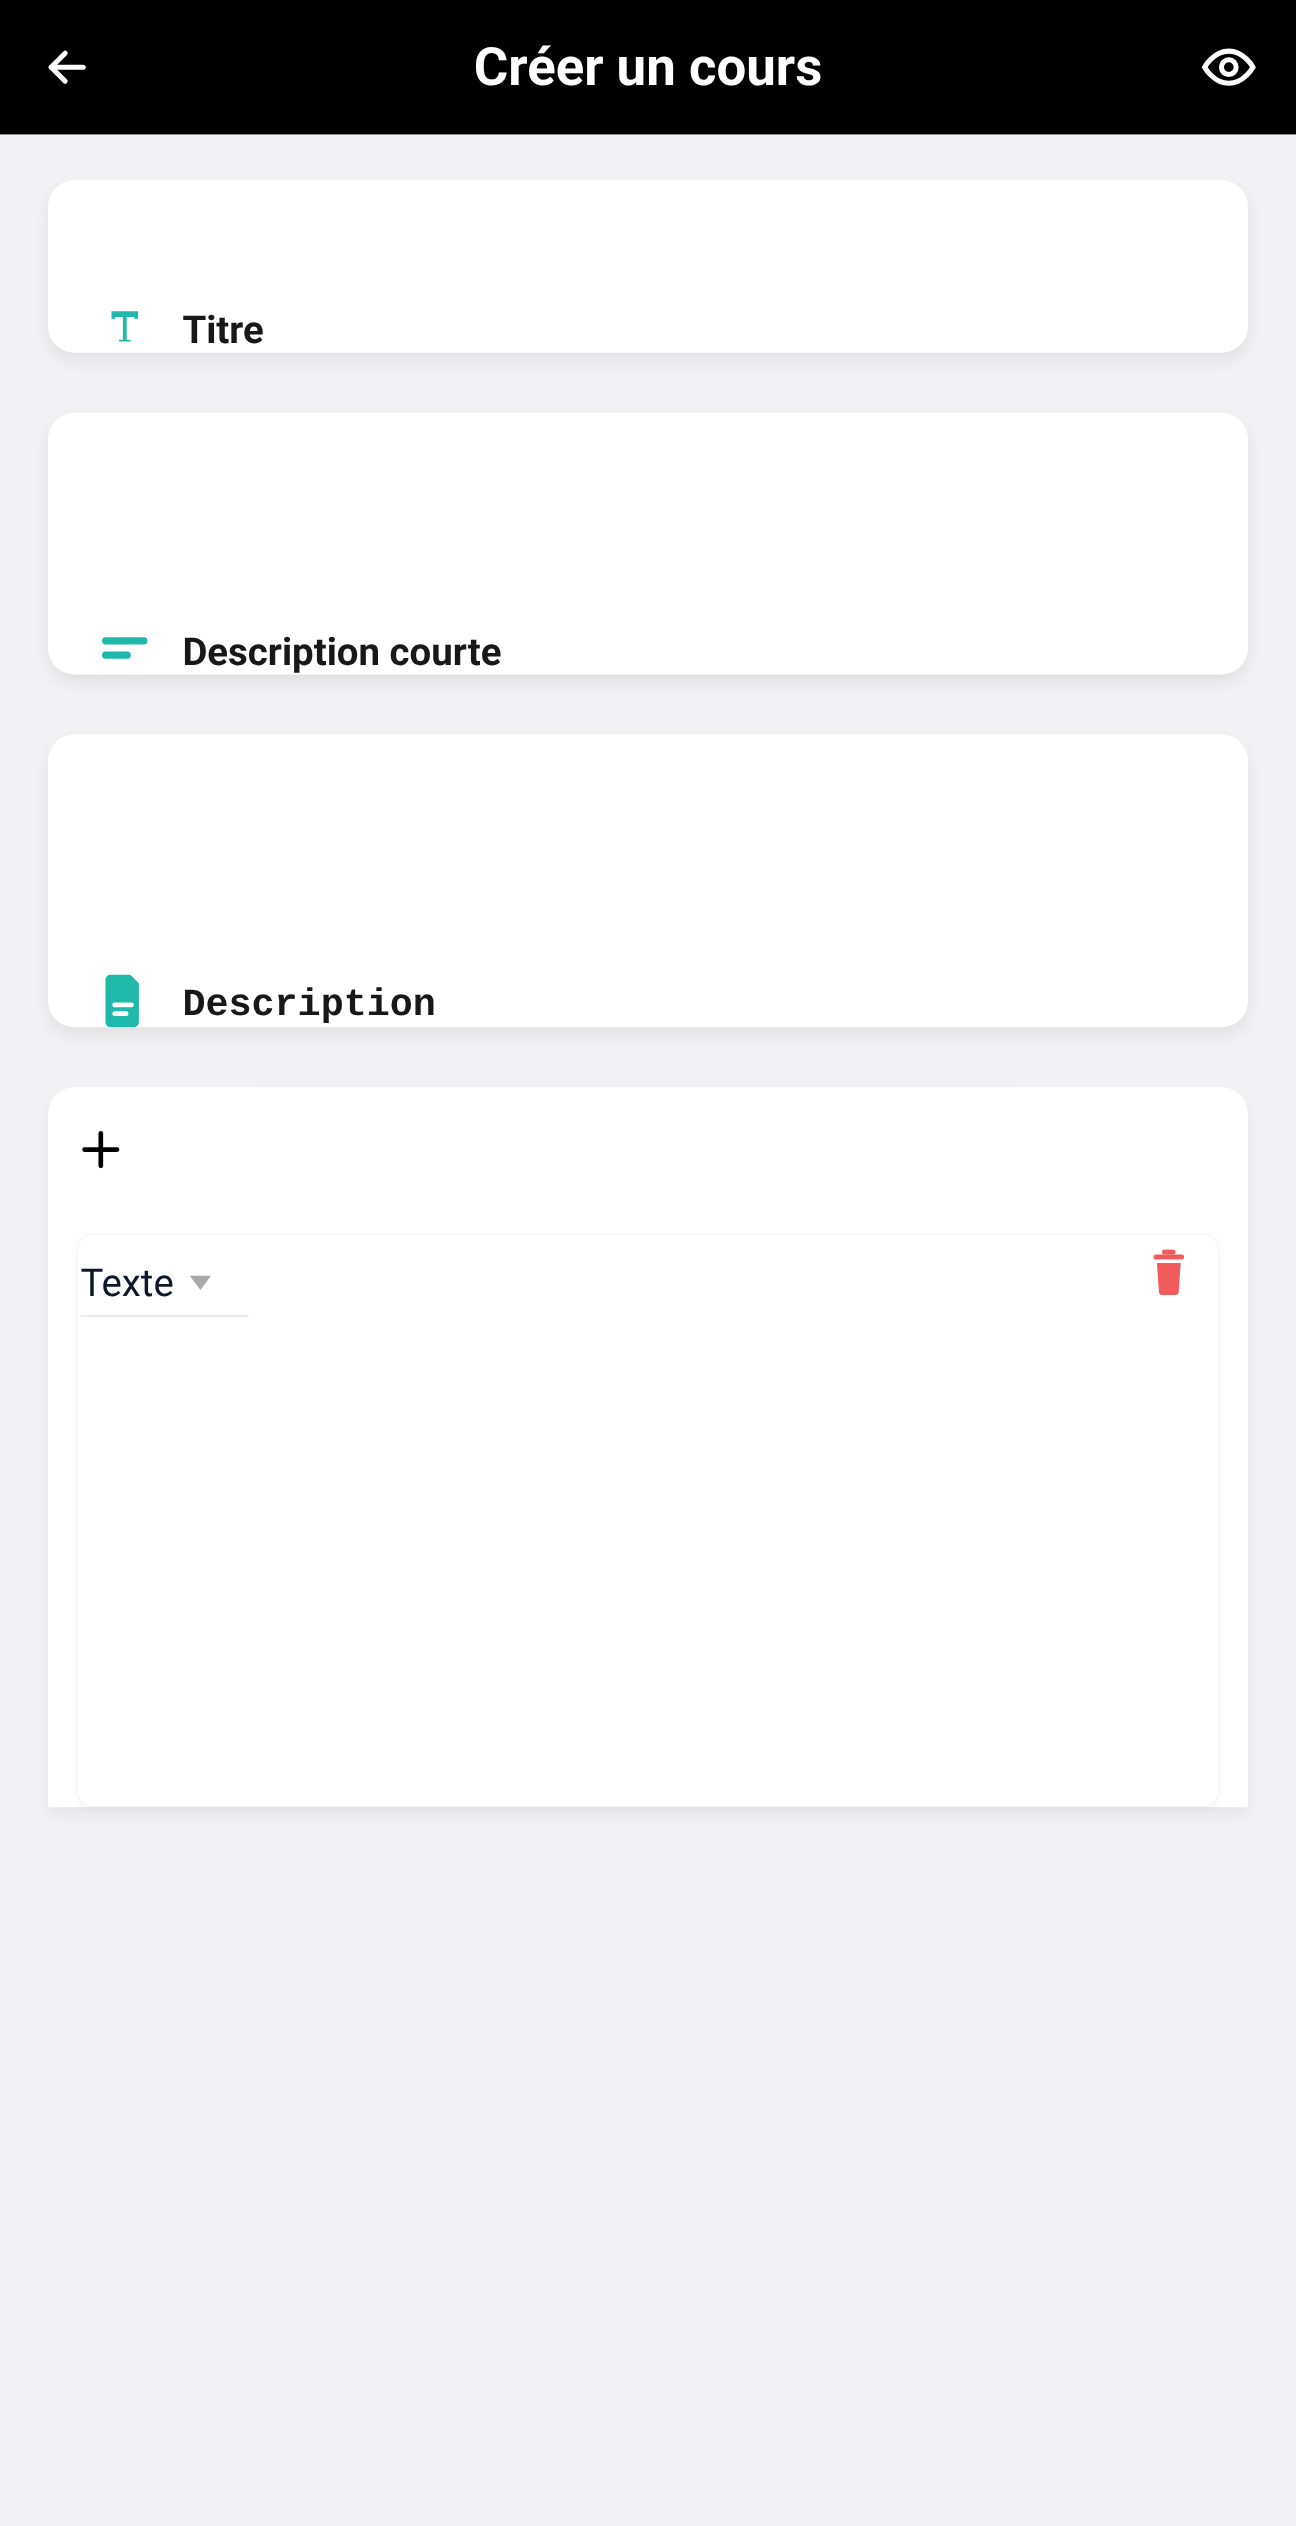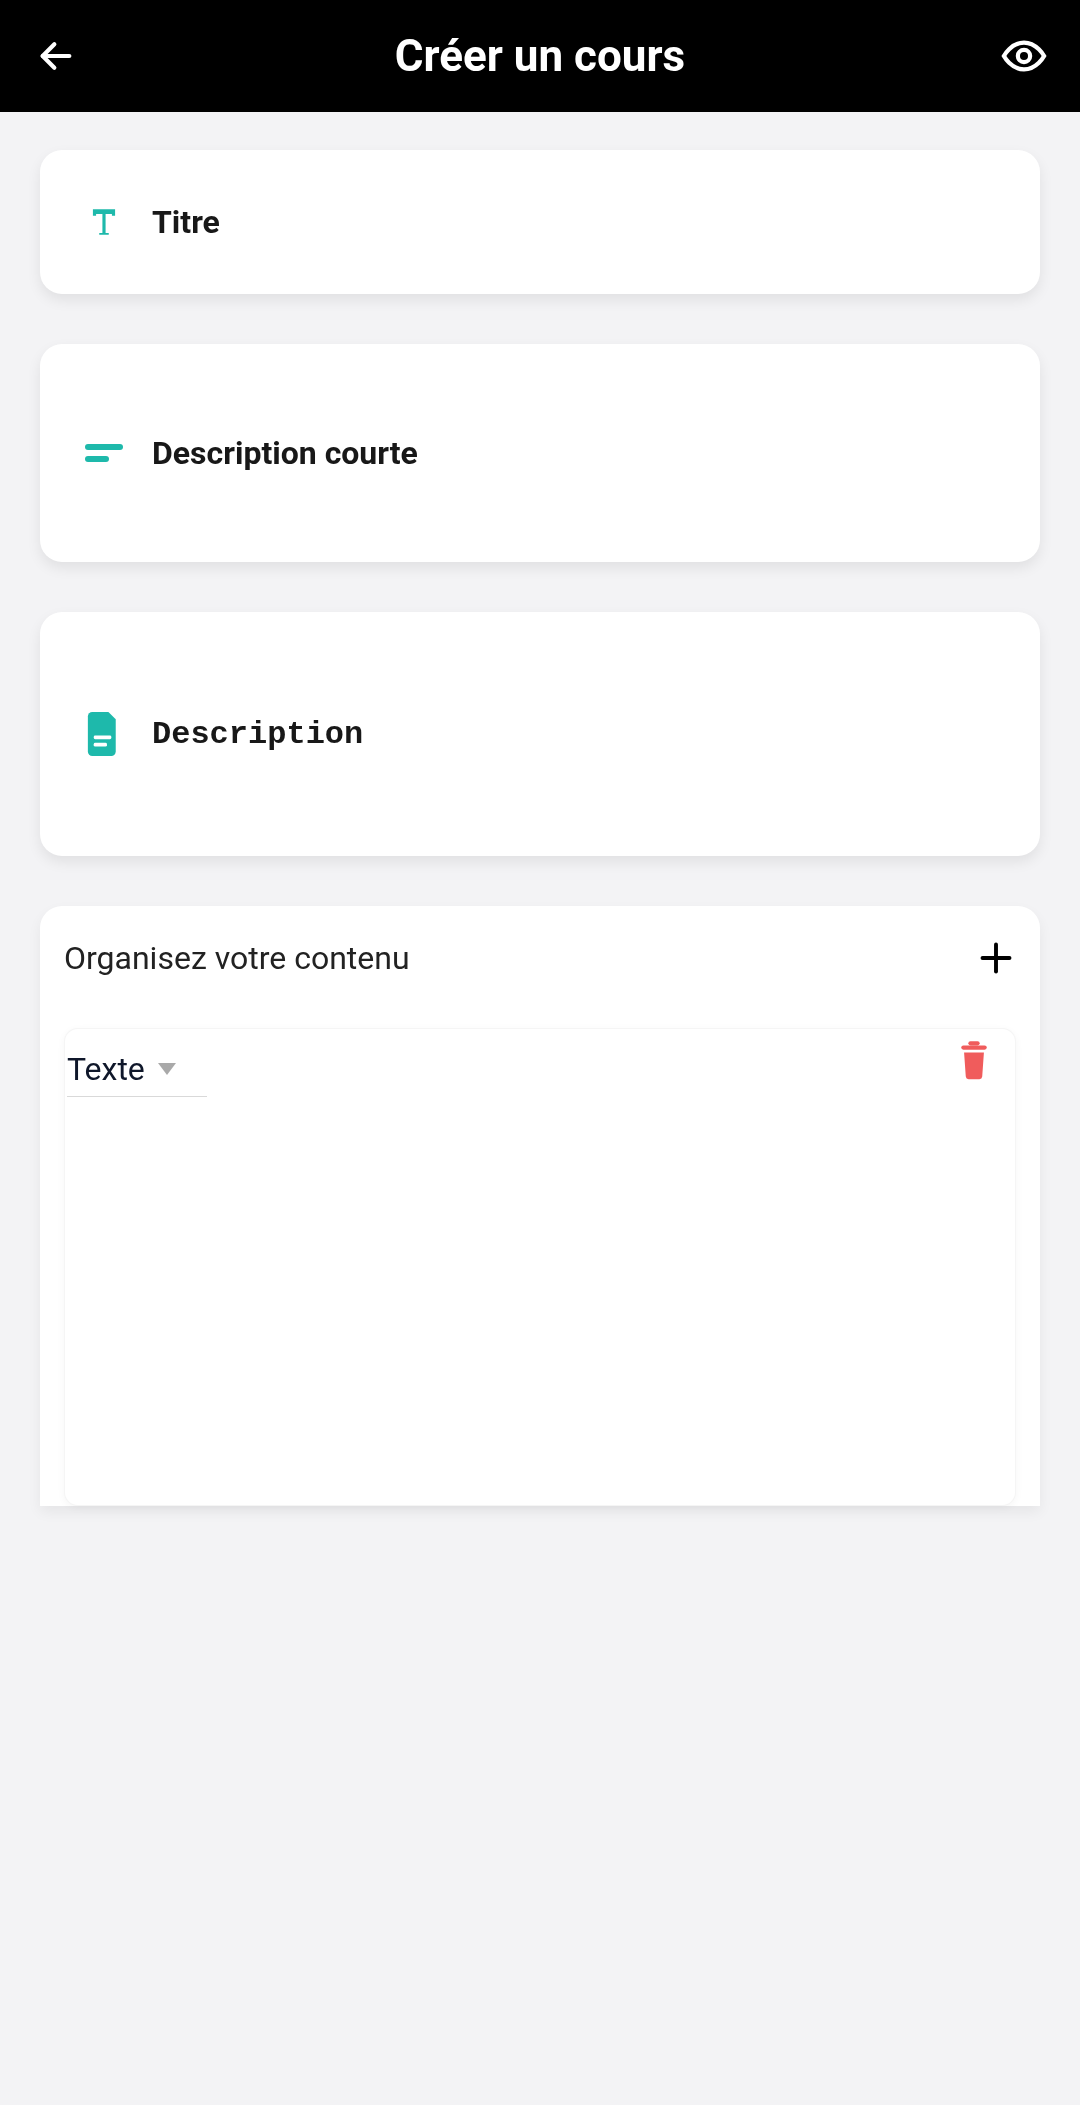--- a/index.html
+++ b/index.html
@@ -34,21 +34,21 @@
     display: flex;
     flex-direction: column;
     gap: 50px;
   }
 
   .card {
     background: #fff;
     border-radius: 22px;
     box-shadow: 0 6px 14px rgba(0,0,0,0.08);
     display: flex;
-    align-items: center;
+    align-items: flex-end;
     padding: 0 42px;
     position: relative;
   }
   .card-title { height: 144px; }
   .card-short { height: 218px; }
   .card-long  { height: 244px; font-family: Liberation Mono, monospace; }
   .card-fav   { height: 140px; justify-content: flex-start; }
 
   .card-icon {
     width: 44px; height: 44px;
@@ -161,21 +161,20 @@
         <rect x="5" y="16" width="12" height="2.6" rx="1" fill="#fff"></rect>
         <rect x="5" y="21" width="9" height="2.6" rx="1" fill="#fff"></rect>
       </svg>
     </span>
     <span class="card-label">Description</span>
   </div>
 
 
   <div class="organize-card">
     <div class="organize-header">
-      <span class="organize-label">Organisez votre contenu</span>
       <span class="organize-plus">
         <svg width="36" height="36" viewBox="0 0 24 24" stroke="#000" stroke-width="2.6" stroke-linecap="round">
           <line x1="12" y1="3" x2="12" y2="21"></line>
           <line x1="3" y1="12" x2="21" y2="12"></line>
         </svg>
       </span>
     </div>
 
     <div class="block" style="position:relative;">
       <div style="display:flex; align-items:flex-start; justify-content:space-between;">

